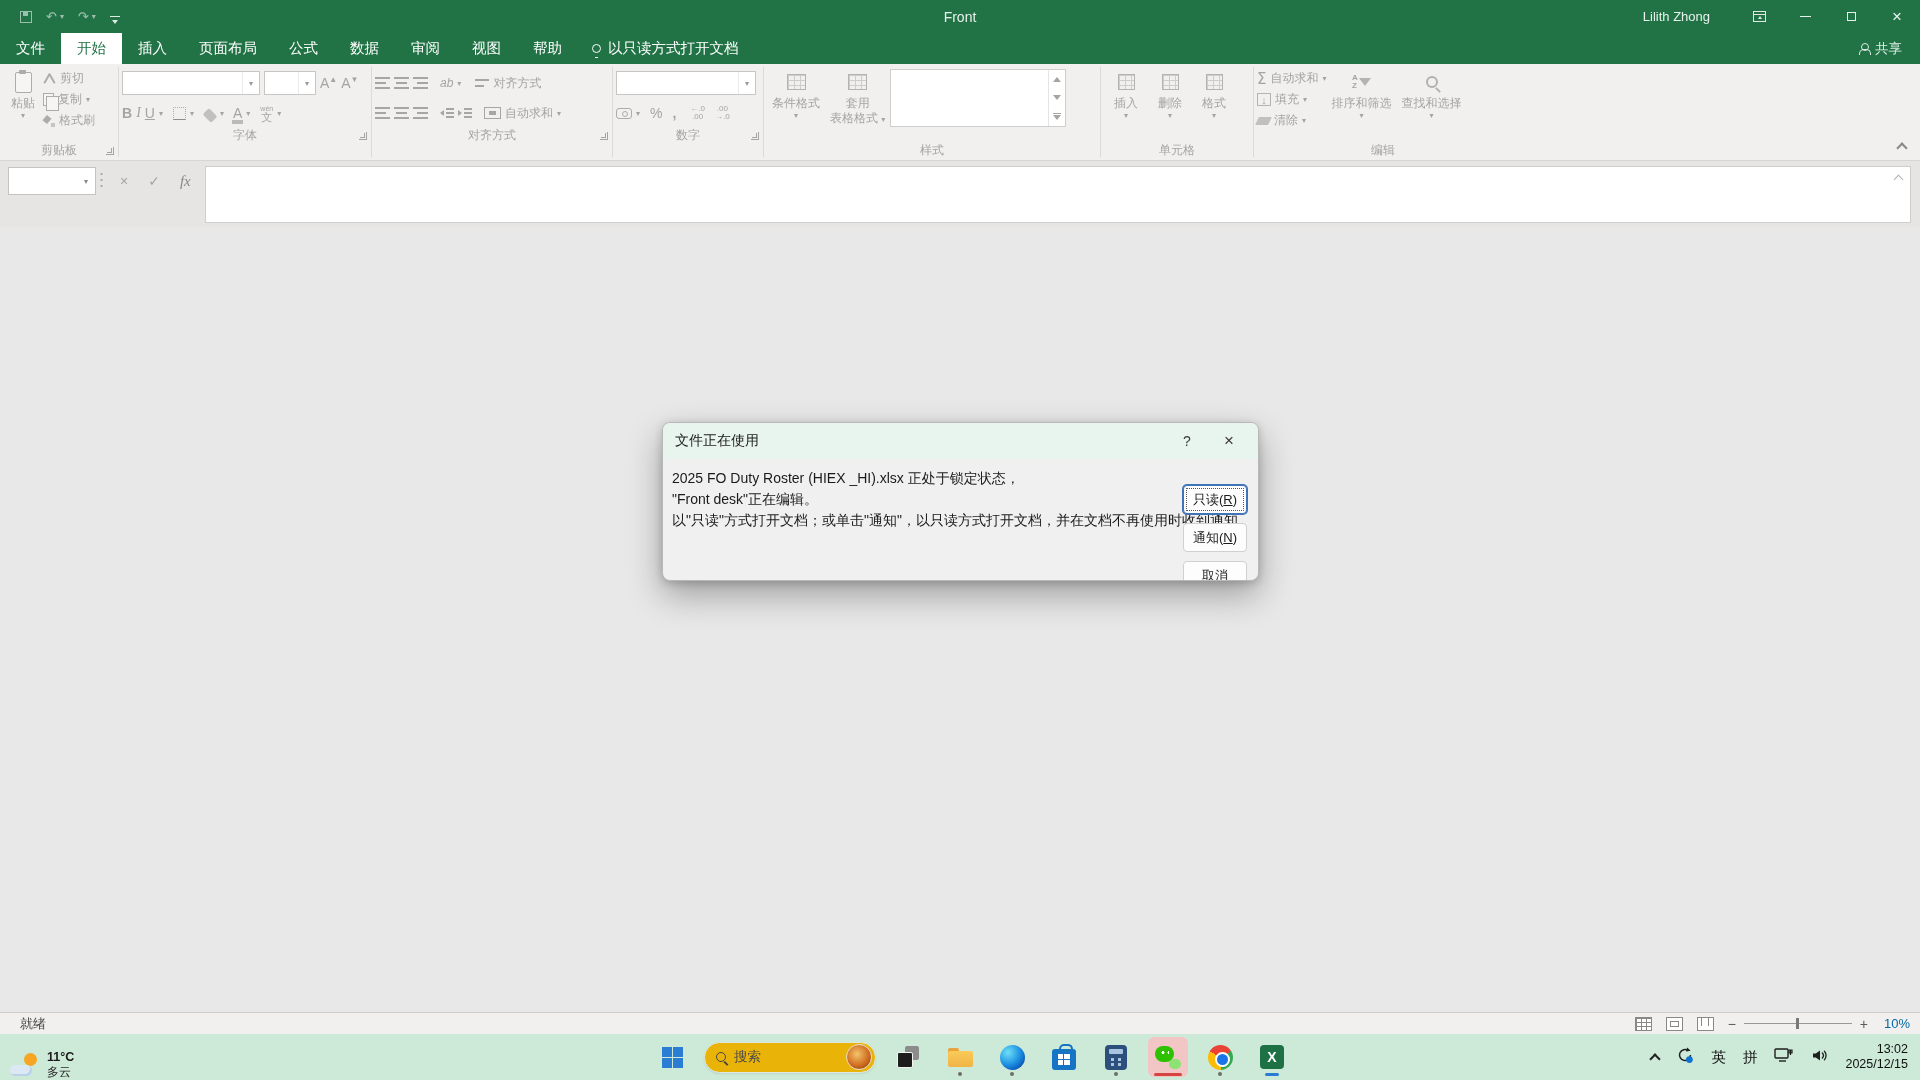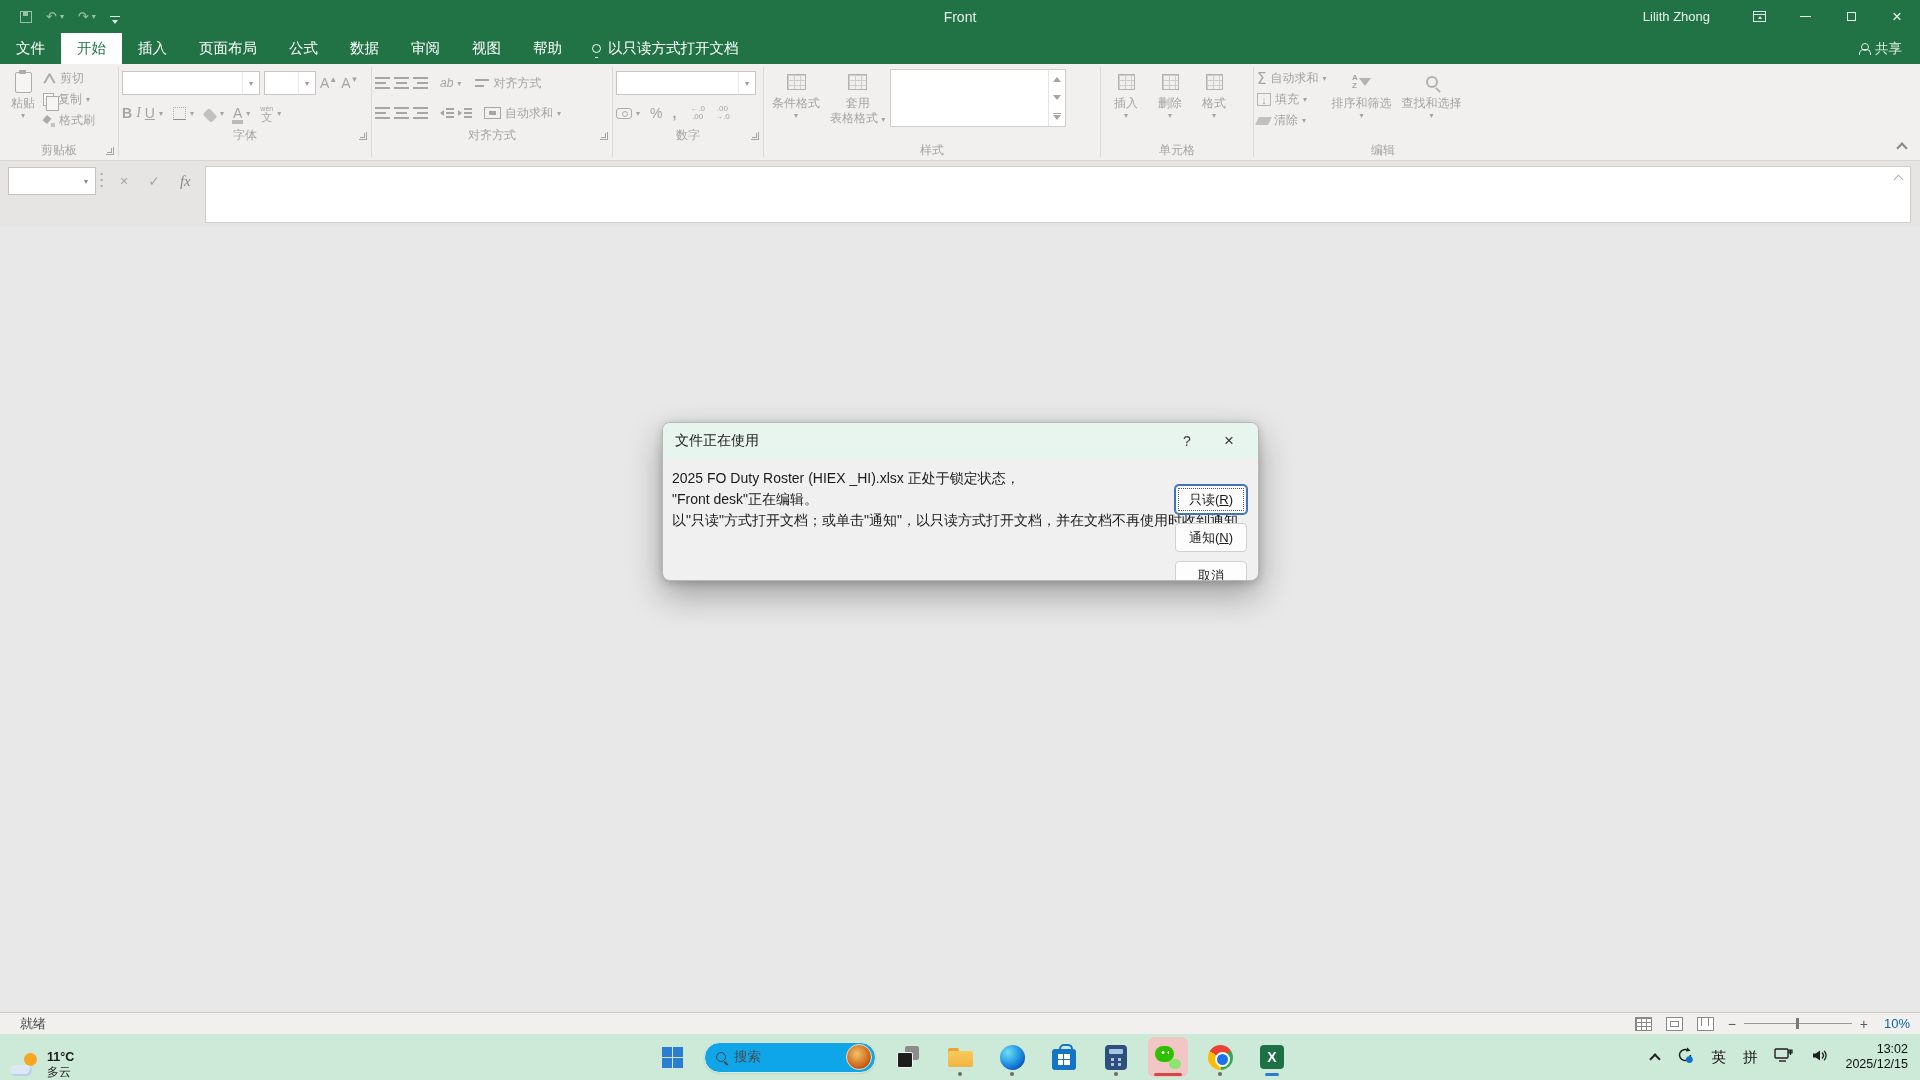--- a/index.html
+++ b/index.html
@@ -156,21 +156,21 @@
   .dialog { position:absolute; left:662px; top:422px; width:597px; height:159px; background:#f0f0f0;
     border:1px solid #b8b8b8; border-radius:8px; box-shadow:0 14px 34px rgba(0,0,0,.32), 0 2px 8px rgba(0,0,0,.18); overflow:hidden; }
   .dlg-title { height:36px; background:#e8f5ee; display:flex; align-items:center; padding:0 12px; }
   .dlg-title-text { font-size:14px; color:#1a1a1a; }
   .dlg-tbtn { width:34px; text-align:center; font-size:14px; color:#3a3a3a; }
   .dlg-tbtns { margin-left:auto; display:flex; align-items:center; gap:8px; }
   .dlg-close { font-size:17px; }
   .dlg-body { position:relative; height:123px; }
   .dlg-line { position:absolute; left:9px; font-size:14px; color:#1a1a1a; white-space:nowrap; }
   .l1 { top:11px; } .l2 { top:32px; } .l3 { top:53px; }
-  .dlg-btn { position:absolute; right:11px; width:72px; height:29px; background:#fdfdfd; border:1px solid #d0d0d0;
+  .dlg-btn { position:absolute; right:11px; width:64px; height:29px; background:#fdfdfd; border:1px solid #d0d0d0;
     border-radius:4px; font-size:13px; color:#1a1a1a; display:flex; align-items:center; justify-content:center; }
   .dlg-btn.focus { border:1px solid #3f74b8; box-shadow:0 0 0 1px #3f74b8; outline:1px dotted #555; outline-offset:-4px; }
   .b1 { top:26px; } .b2 { top:64px;text-align:center; } .b3 { top:102px; }
   .ukey { text-decoration:underline; }
 
   
   .statusbar { position:absolute; left:0; top:1012px; width:1920px; height:22px; background:#f1f0ef;
     border-top:1px solid #d0cecd; display:flex; align-items:center; font-size:13px; color:#444; }
   .sb-status { padding-left:20px; }
   .sb-right { margin-left:auto; display:flex; align-items:center; gap:14px; padding-right:10px; }
@@ -194,21 +194,21 @@
   .wtemp { font-size:12.5px; color:#1a1a1a; font-weight:bold; }
   .wcond { font-size:12px; color:#2a2a2a; }
   .tb-center { position:absolute; left:652px; top:0; height:46px; display:flex; align-items:center; gap:12px; }
   .tkbtn { width:40px; height:40px; display:flex; align-items:center; justify-content:center; position:relative; border-radius:6px; }
   .rundot::after { content:""; position:absolute; left:18px; bottom:1px; width:4px; height:4px; border-radius:2px; background:#6e6e6e; }
   .runbar-blue::after { content:""; position:absolute; left:13px; bottom:1px; width:14px; height:3px; border-radius:2px; background:#2b7cd3; }
   .wechat-tile { background:#f3c6c6; }
   .wechat-tile::after { content:""; position:absolute; left:6px; bottom:1px; width:28px; height:3px; border-radius:2px; background:#d64541; }
   .icon-start { width:21px; height:21px; display:grid; grid-template-columns:10px 10px; grid-template-rows:10px 10px; gap:1px; }
   .icon-start span { background:#2b7cd3; }
-  .searchpill { width:172px; height:31px; background:#0ea5e9; border-radius:16px; border:1px solid #dfe8e2;
+  .searchpill { width:172px; height:31px; background:#eab308; border-radius:16px; border:1px solid #dfe8e2;
     display:flex; align-items:center; gap:8px; padding:0 3px 0 11px; box-shadow:0 1px 2px rgba(0,0,0,.08); }
   .icon-magnify { width:10px; height:10px; border:1.6px solid #454545; border-radius:50%; position:relative; flex:none; }
   .icon-magnify::after { content:""; position:absolute; left:8px; top:8px; width:1.6px; height:5px; background:#454545; transform:rotate(-45deg); }
   .searchtxt { font-size:13.5px; color:#4a4a4a; }
   .foodball { margin-left:auto; width:26px; height:26px; border-radius:50%; border:1px solid #e9e0cc;
     background:radial-gradient(circle at 42% 38%, #f3c56b, #cf6a1e 58%, #8e4511 88%); }
   .icon-taskview { width:24px; height:24px; position:relative; }
   .icon-taskview::before { content:""; position:absolute; right:1px; top:1px; width:14px; height:14px; background:#8c8c8c; border-radius:2px; }
   .icon-taskview::after { content:""; position:absolute; left:1px; bottom:1px; width:14px; height:14px; background:#1d1d1d; border:1.5px solid #f4f4f4; border-radius:2px; }
   .icon-folder { width:25px; height:19px; position:relative; }

